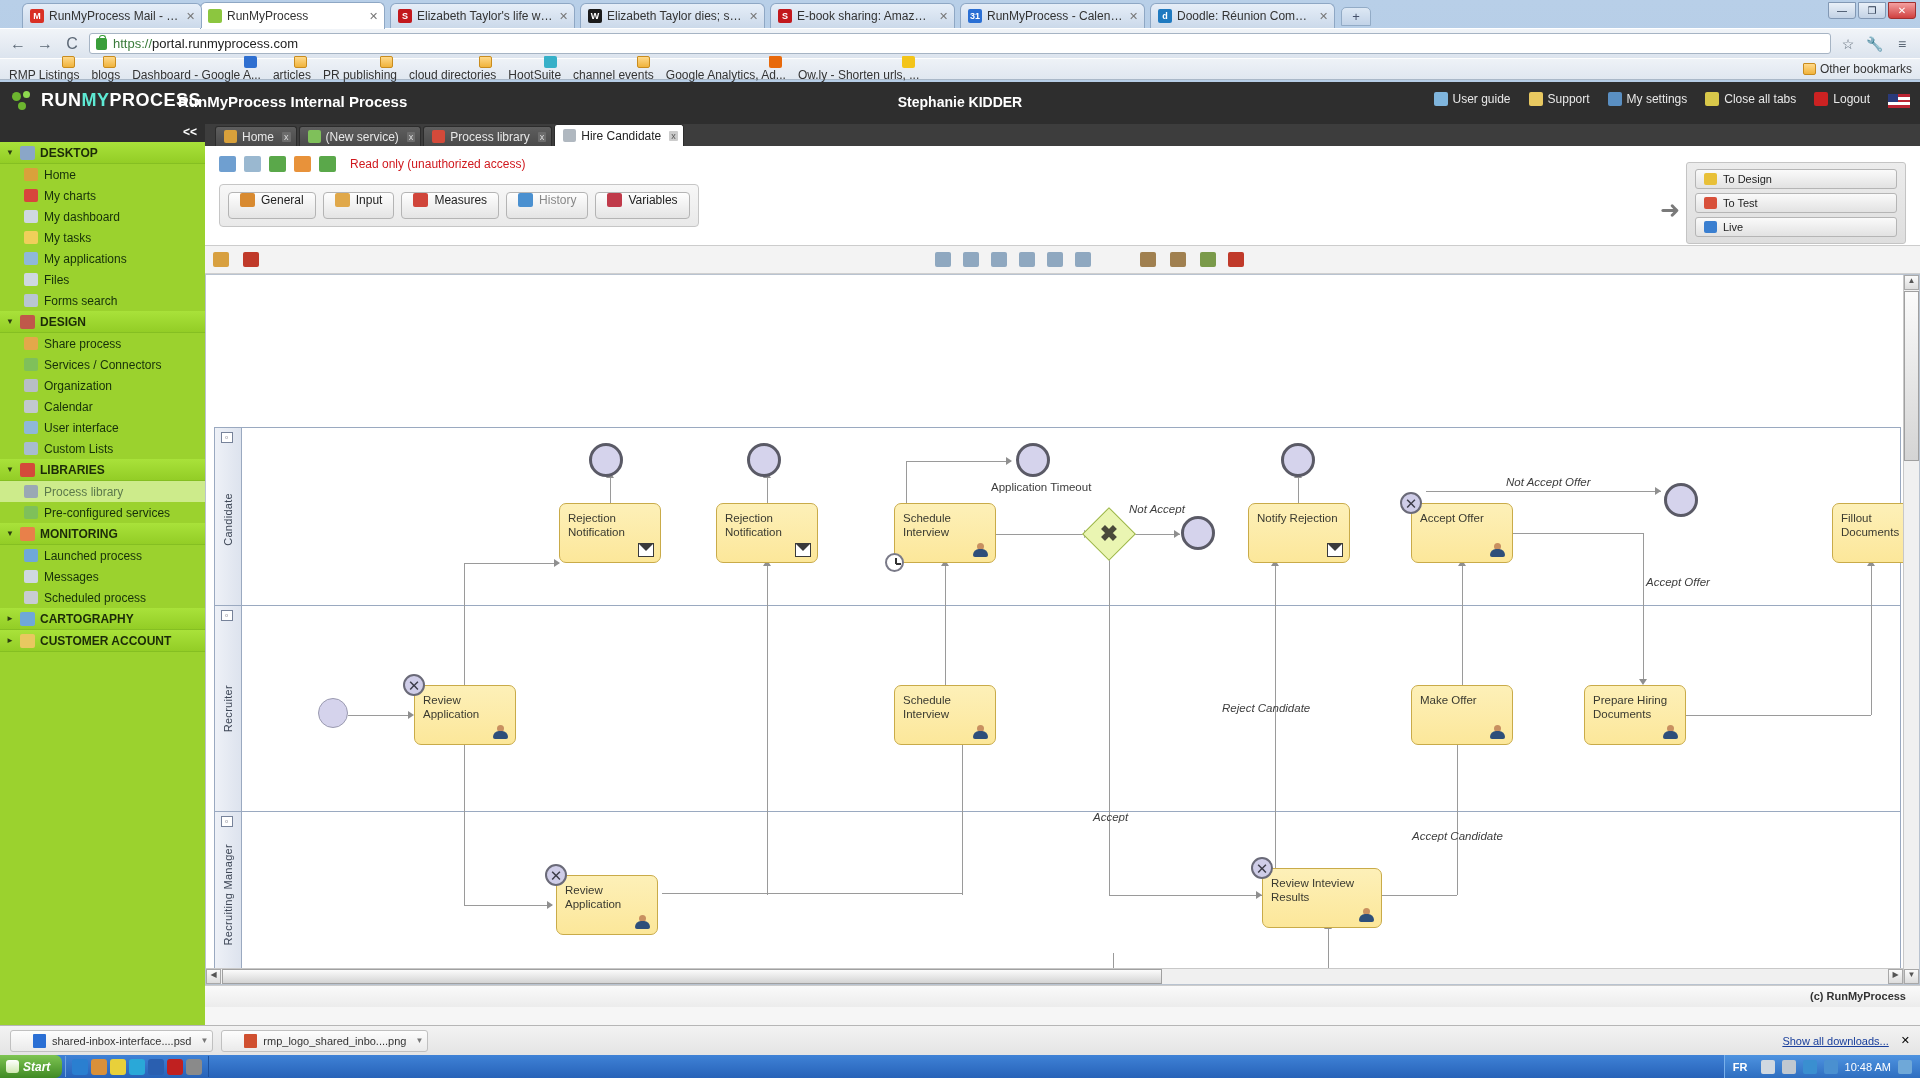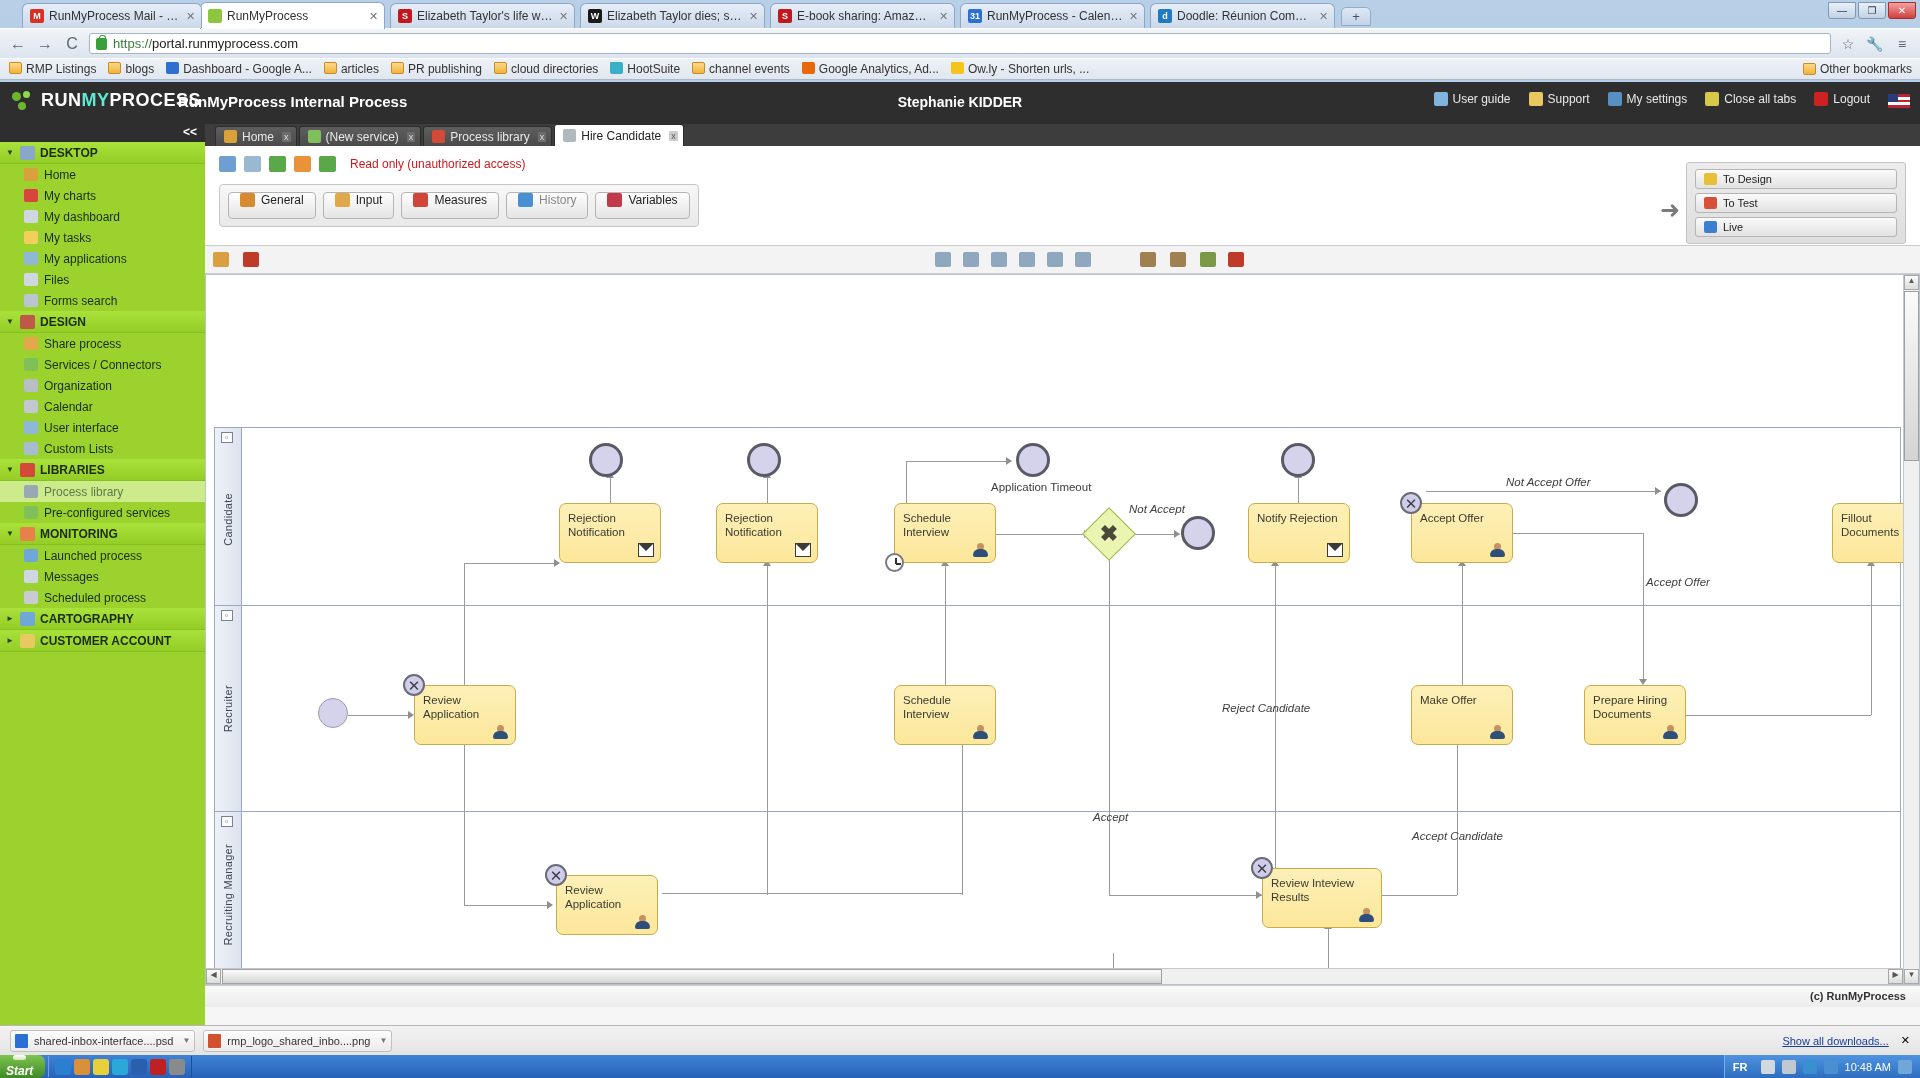--- a/index.html
+++ b/index.html
@@ -47,21 +47,21 @@
   #lockicon:before { content:""; position:absolute; left:3px; top:-3px; width:5px; height:5px;
      border:1.5px solid #3a9e3a; border-bottom:none; border-radius:3px 3px 0 0; }
   #urltext .scheme { color:#3a7a3a; }
   #urltext .host { color:#222; }
   .navbtn-r { width:20px; height:20px; text-align:center; line-height:20px; color:#5c6876; font-size:14px; }
 
   
   #bookmarks { height:22px; background:linear-gradient(#eef2f7,#e0e7f0); border-top:1px solid #fdfdfd;
      border-bottom:1px solid #aab8c8; display:flex; align-items:center; padding:0 6px; font-size:12px;
      color:#333; gap:3px; position:relative; }
-  .bm { display:flex; align-items:flex-start; padding:1px 6px 1px 3px; white-space:nowrap; border-radius:2px; }
+  .bm { display:flex; align-items:flex-end; padding:1px 6px 1px 3px; white-space:nowrap; border-radius:2px;flex-direction:column; }
   .bmico { width:13px; height:12px; margin-right:4px; flex:none; border-radius:1px 2px 2px 2px; }
   .bmico.folder { background:linear-gradient(#ffd98a,#f0b33c); border:1px solid #c98c1e; }
   .bmico.blue { background:#2f6fd0; }
   .bmico.orange { background:#e8690b; }
   .bmico.teal { background:#37b0c8; }
   .bmico.yellow { background:#f3c419; }
   #other-bm { position:absolute; right:8px; display:flex; align-items:center; }
 
   
   #app { position:absolute; top:82px; left:0; width:1920px; height:943px; background:#f4f4f4; }
@@ -202,32 +202,32 @@
 
   #statusbar { position:absolute; left:0; right:0; bottom:18px; height:22px;
      background:linear-gradient(#fafafa,#ececec); border-top:1px solid #ccc; }
   #copyright { position:absolute; right:14px; top:4px; font-size:11px; font-weight:bold; color:#333; }
 
   
   #shelf { position:absolute; left:0; top:1025px; width:1920px; height:30px;
      background:linear-gradient(#f3f3f3,#e4e4e4); border-top:1px solid #b6b6b6; display:flex;
      align-items:center; padding:0 10px; gap:8px; }
   .dlitem { display:flex; align-items:center; gap:6px; height:22px; background:linear-gradient(#fdfdfd,#eaeaea);
-     border:1px solid #c0c0c0; border-radius:3px; padding:0 4px 0 4px; font-size:11px; color:#333; }
+     border:1px solid #c0c0c0; border-radius:3px; padding:0 4px 0 22px; font-size:11px; color:#333; }
   .dlico { width:13px; height:14px; border-radius:1px; }
   .dlcaret { font-size:8px; color:#777; margin-left:3px; }
   #shelfright { margin-left:auto; display:flex; align-items:center; gap:12px; font-size:11px; }
   #shelfright a { color:#1a3f9c; text-decoration:underline; }
 
   
   #taskbar { position:absolute; left:0; top:1055px; width:1920px; height:23px;
      background:linear-gradient(#3f82d6,#2762b8); display:flex; align-items:center; }
   #startbtn { height:23px; background:linear-gradient(#7ec452,#3f8a24); border-radius:0 7px 7px 0;
      display:flex; align-items:center; gap:4px; padding:0 12px 0 6px; color:#fff; font-weight:bold;
-     font-size:12px; font-style:italic;flex-direction:column; }
+     font-size:12px; font-style:italic; }
   #qlaunch { display:flex; align-items:center; gap:3px; padding:0 6px; height:21px;
      border-left:1px solid #6fa4e0; border-right:1px solid #1b4f9c; margin-left:3px; }
   .qi { width:16px; height:16px; border-radius:3px; }
   #tray { margin-left:auto; height:23px; background:linear-gradient(#4e93e0,#2e6ec0);
      display:flex; align-items:center; gap:7px; padding:0 8px; color:#fff; font-size:11px;
      border-left:1px solid #79b0ea; }
   .tri { width:14px; height:14px; border-radius:2px; }
   #lang { color:#fff; font-size:11px; font-weight:bold; margin-right:6px; }
 </style>
 </head>

